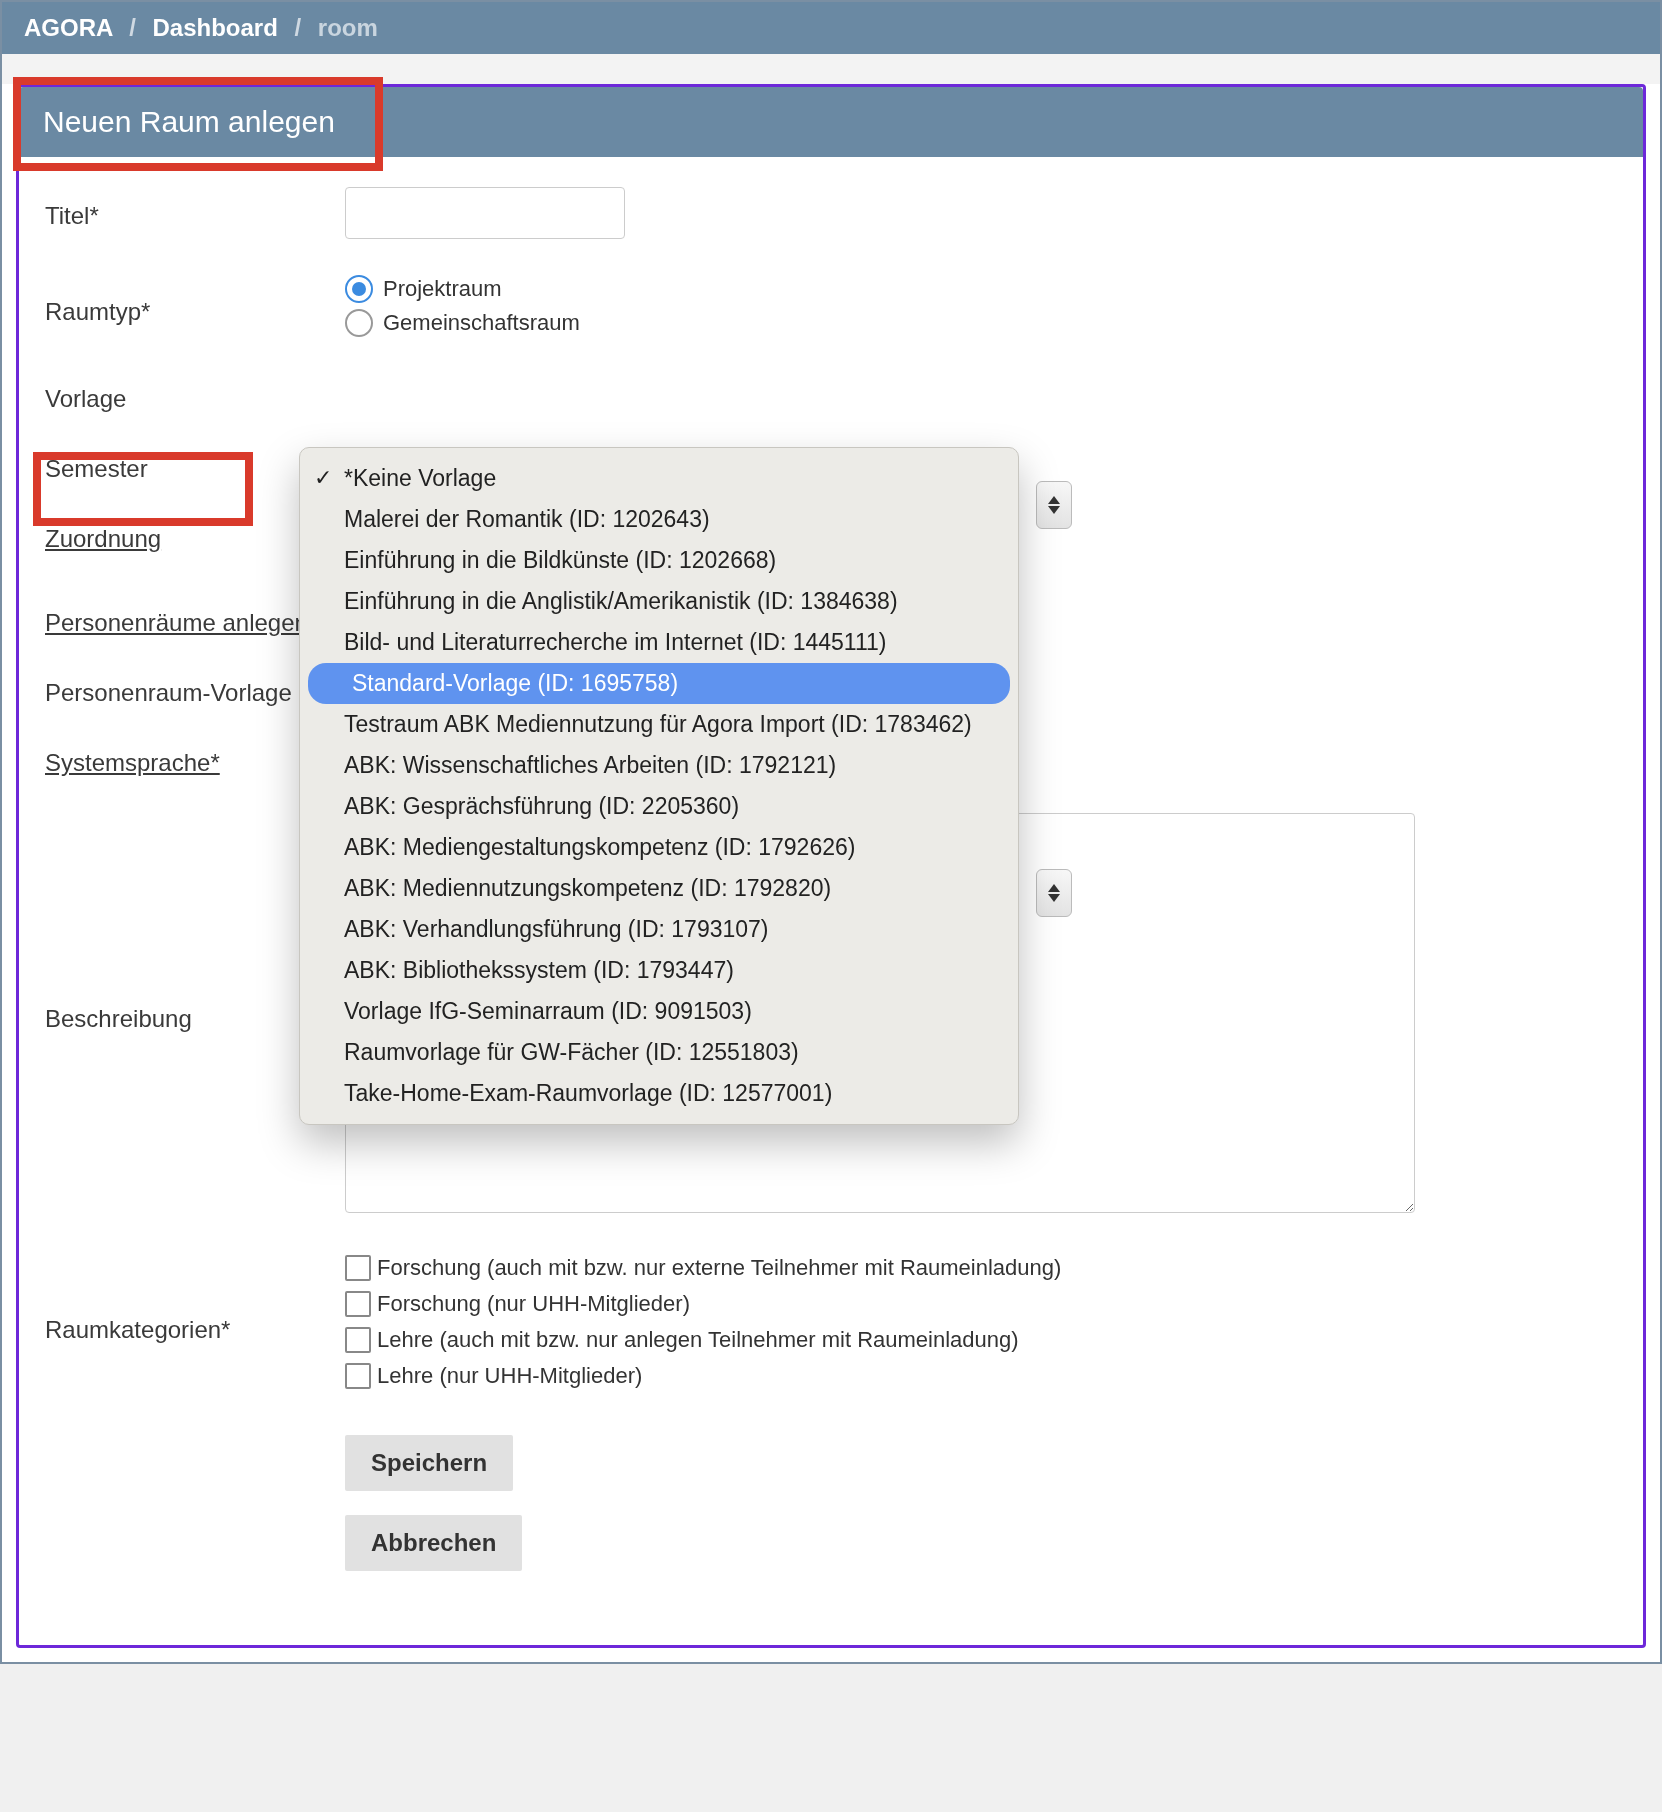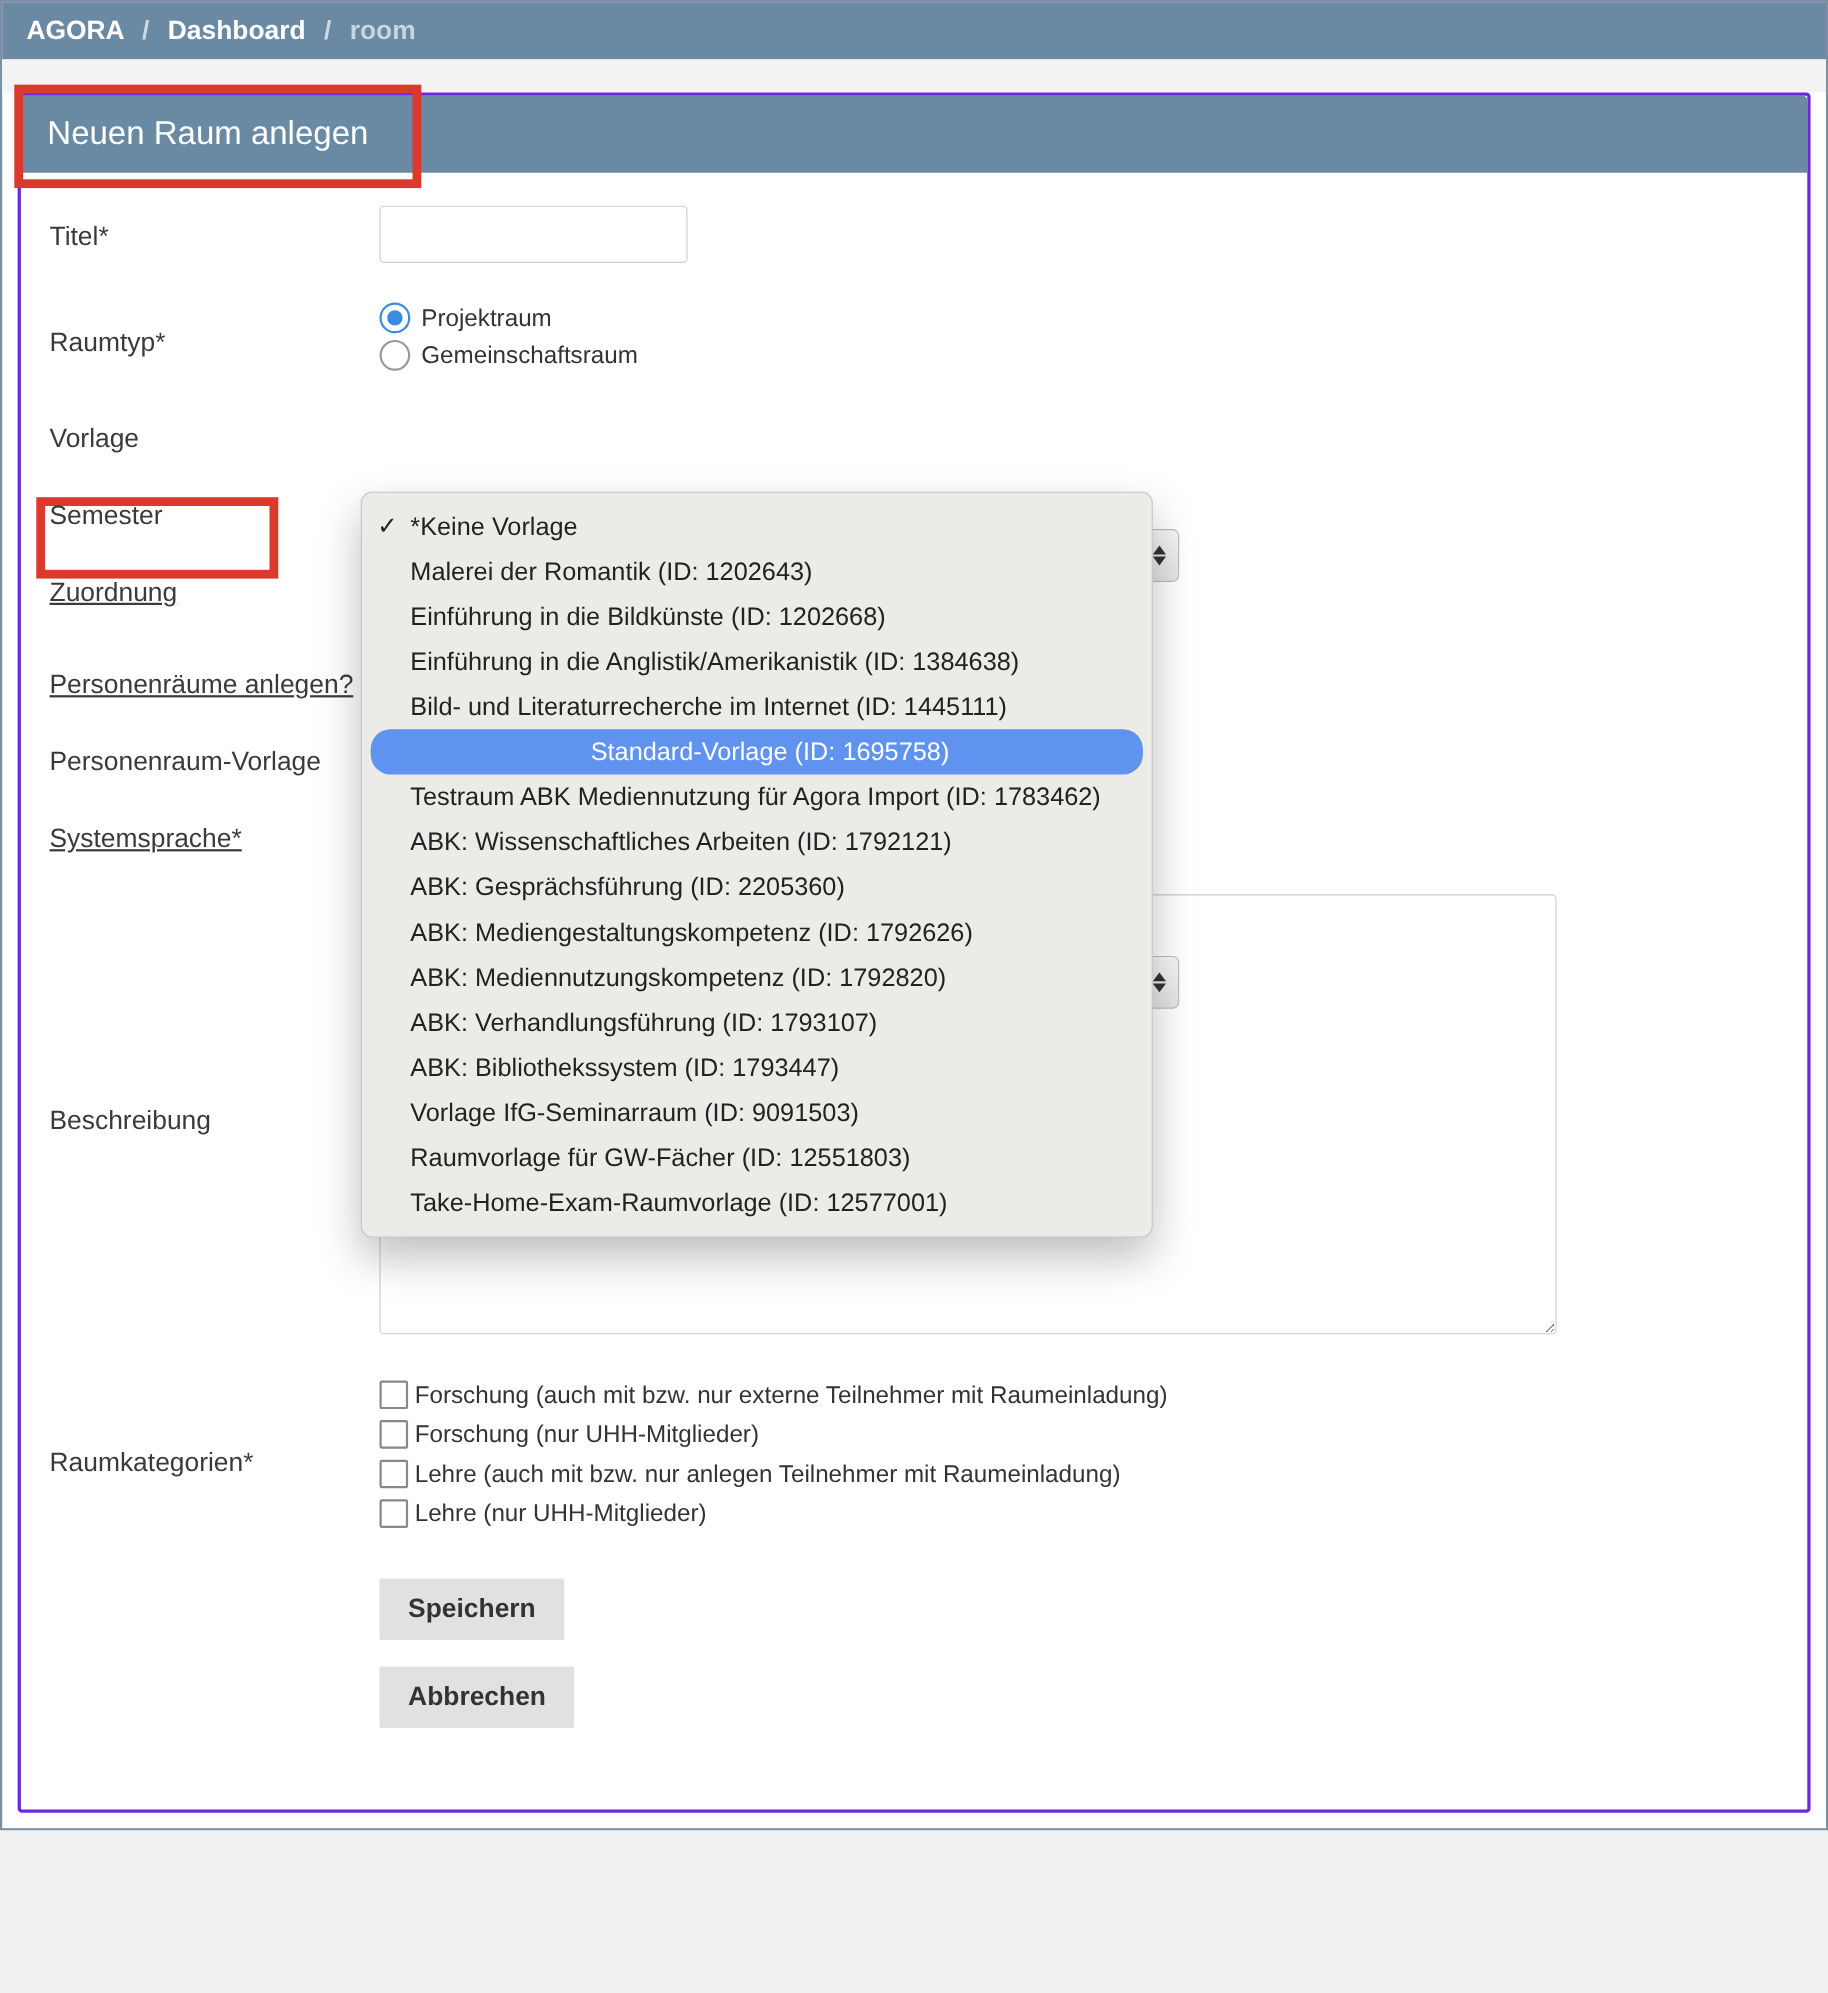--- a/index.html
+++ b/index.html
@@ -144,21 +144,21 @@
   }
   .tri-down {
     width: 0; height: 0;
     border-left: 6px solid transparent;
     border-right: 6px solid transparent;
     border-top: 8px solid #333;
   }
   .dropdown {
     position: absolute;
     top: 360px;
-    left: 309px;
+    left: 280px;
     width: 720px;
     background: #ecebe7;
     border: 1px solid #c8c6c0;
     border-radius: 10px;
     box-shadow: 0 18px 40px rgba(0,0,0,.25);
     padding: 10px 0;
     z-index: 10;
   }
   .dropdown .opt {
     padding: 7px 20px 7px 44px;
@@ -174,21 +174,20 @@
     left: 14px;
     top: 7px;
     font-size: 22px;
   }
   .dropdown .opt.highlight {
     background: #5f93ef;
     color: #fff;
     border-radius: 18px;
     margin: 0 8px;
     padding-left: 44px;
-    text-align: center;
   }
 </style>
 </head>
 <body>
 
 <div class="outer">
   <div class="breadcrumb-bar">
     <a>AGORA</a>
     <span class="sep">/</span>
     <a>Dashboard</a>

